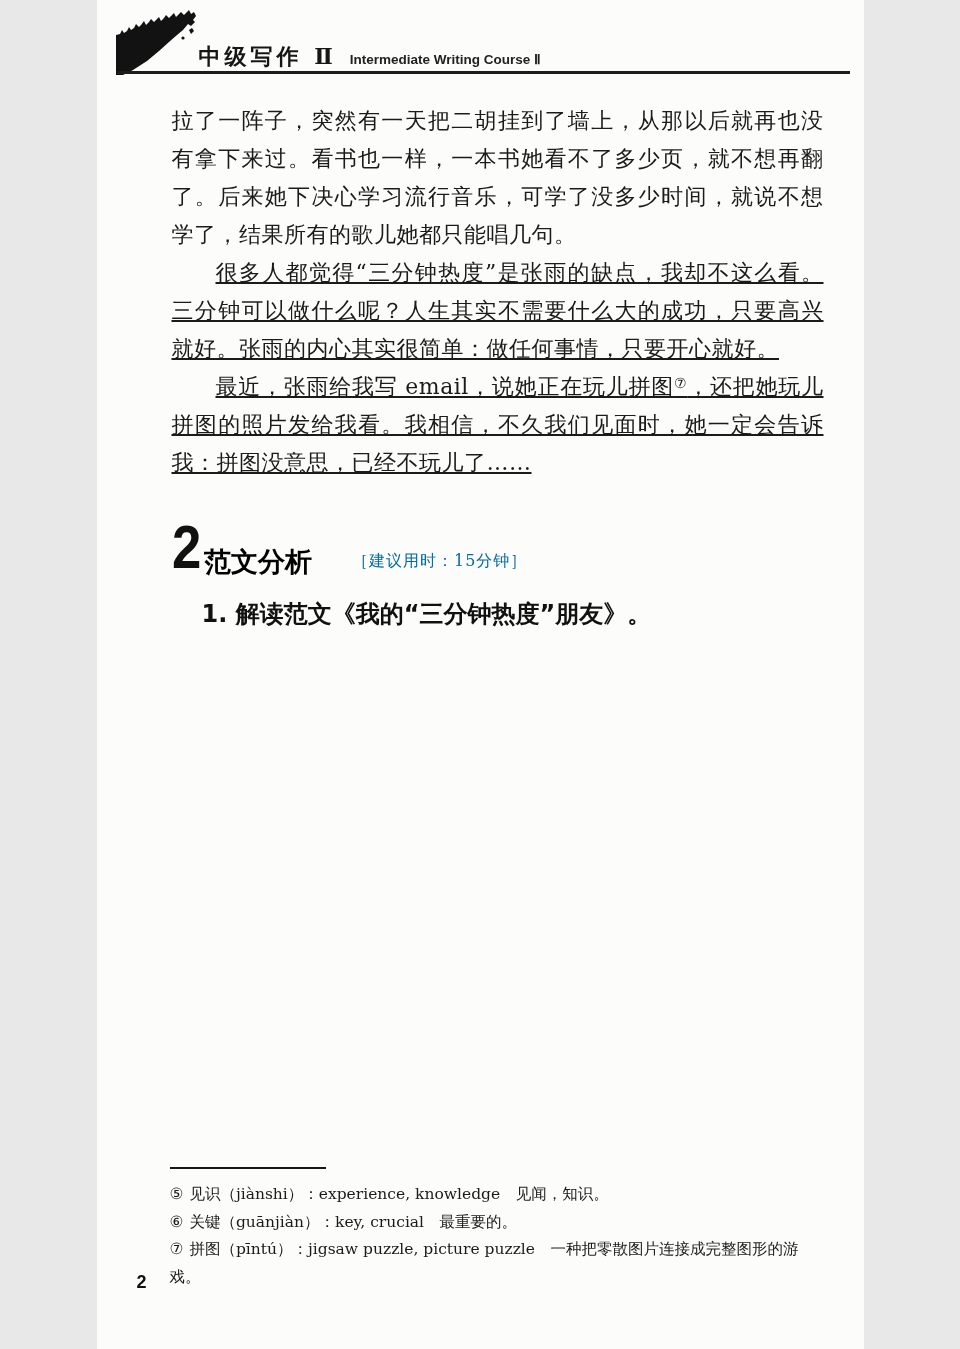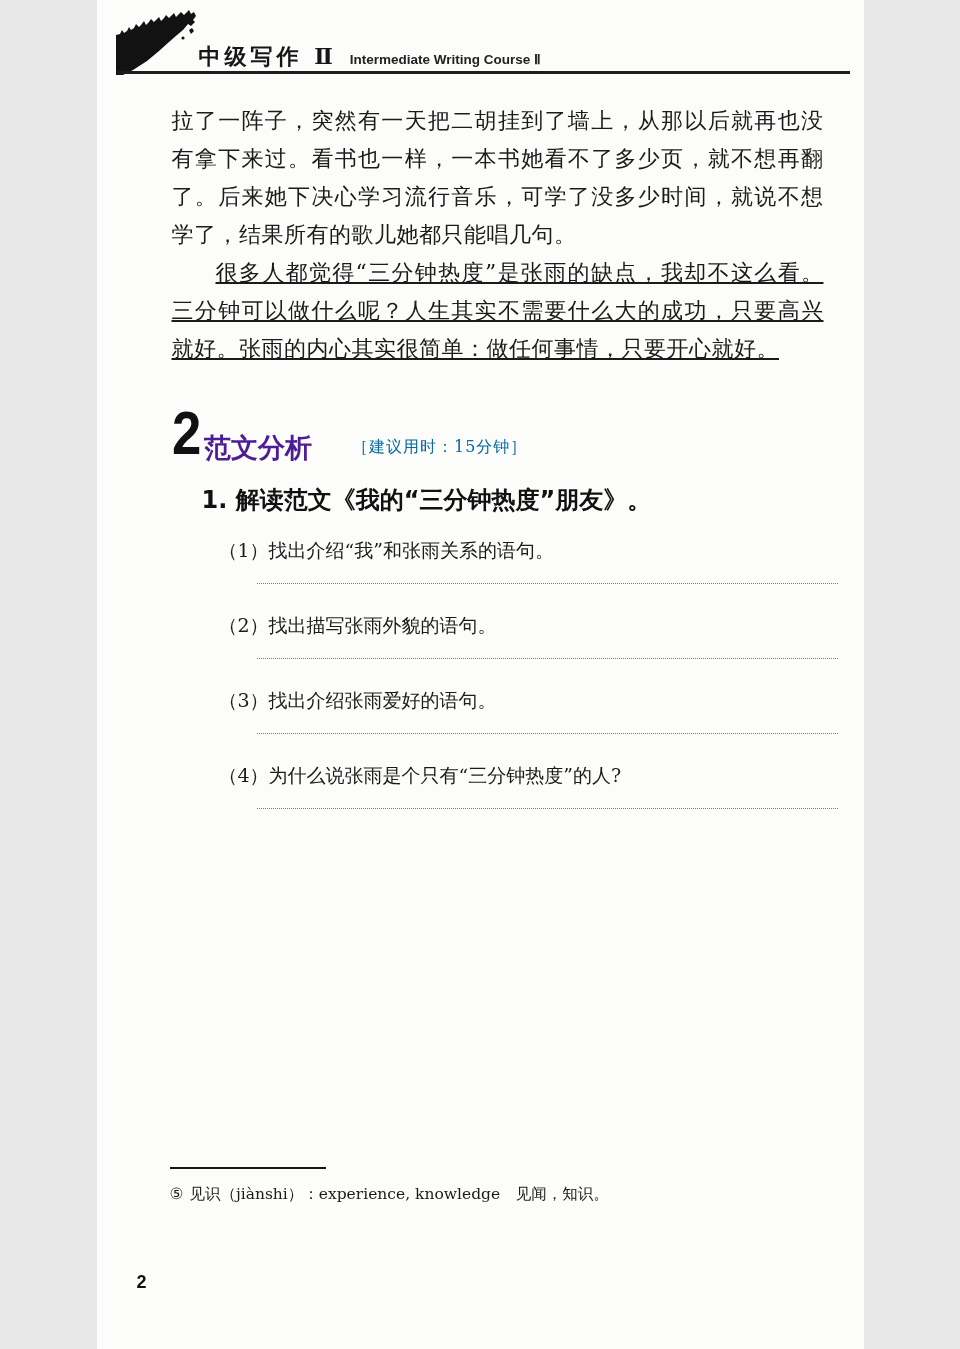--- a/index.html
+++ b/index.html
@@ -40,21 +40,21 @@
 
   
   .sec-head { margin-top:28px; display:flex; align-items:flex-end; height:68px; }
   .sec-num {
     font-family:"Liberation Sans", sans-serif; font-weight:800;
     font-size:62px; line-height:62px; letter-spacing:-2px; color:#111;
     transform:scaleX(.85); transform-origin:left bottom;
   }
   .sec-title {
     font-family:"DejaVu Sans", sans-serif; font-weight:800;
-    font-size:27px; line-height:30px; color:#4c1d95; margin-left:0px; margin-bottom:1px;
+    font-size:27px; line-height:30px; color:#000000; margin-left:0px; margin-bottom:1px;
   }
   .sec-time {
     font-family:"DejaVu Serif", serif; font-size:16px; color:#0369a1;
     margin-left:40px; margin-bottom:6px; letter-spacing:1px;
   }
 
   
   .exercise { margin-top:22px; }
   .exercise-title {
     font-family:"DejaVu Sans", sans-serif; font-weight:800;
@@ -102,46 +102,39 @@
       <span class="hdr-title-en">Intermediate Writing Course Ⅱ</span>
     </span>
     <span class="hdr-rule"></span>
   </header>
 
   <main>
 
     <section class="essay" id="essay-paragraphs">
         <p class="">拉了一阵子，突然有一天把二胡挂到了墙上，从那以后就再也没有拿下来过。看书也一样，一本书她看不了多少页，就不想再翻了。后来她下决心学习流行音乐，可学了没多少时间，就说不想学了，结果所有的歌儿她都只能唱几句。</p>
         <p class="indent">很多人都觉得“三分钟热度”是张雨的缺点，我却不这么看。三分钟可以做什么呢？人生其实不需要什么大的成功，只要高兴就好。张雨的内心其实很简单：做任何事情，只要开心就好。</p>
+        <p class="indent">最近，张雨给我写 email，说她正在玩儿拼图<sup class="fn-ref">⑦</sup>，还把她玩儿拼图的照片发给我看。我相信，不久我们见面时，她一定会告诉我：拼图没意思，已经不玩儿了……</p>
       </section>
 
     <section>
       <div class="sec-head">
         <span class="sec-num">2</span>
         <span class="sec-title">范文分析</span>
         <span class="sec-time">［建议用时：15分钟］</span>
       </div>
 
       <div class="exercise">
         <div class="exercise-title">1. 解读范文《我的“三分钟热度”朋友》。</div>
-        <div id="questions">
-            <div class="question">（1）找出介绍“我”和张雨关系的语句。</div>
-            <div class="answer-line"></div>
-            <div class="question">（2）找出描写张雨外貌的语句。</div>
-            <div class="answer-line"></div>
-            <div class="question">（3）找出介绍张雨爱好的语句。</div>
-            <div class="answer-line"></div>
-            <div class="question">（4）为什么说张雨是个只有“三分钟热度”的人?</div>
-            <div class="answer-line"></div>
-          </div>
       </div>
     </section>
 
   </main>
 
   <span class="fnote-rule"></span>
   <div class="fnotes" id="footnotes">
       <div class="fnote"><span class="marker">⑤</span><span>见识（jiànshi）：experience, knowledge　见闻，知识。</span></div>
+      <div class="fnote"><span class="marker">⑥</span><span>关键（guānjiàn）：key, crucial　最重要的。</span></div>
+      <div class="fnote"><span class="marker">⑦</span><span>拼图（pīntú）：jigsaw puzzle, picture puzzle　一种把零散图片连接成完整图形的游戏。</span></div>
     </div>
 
   <div class="page-num">2</div>
 
 </div>
 
 </body></html>

